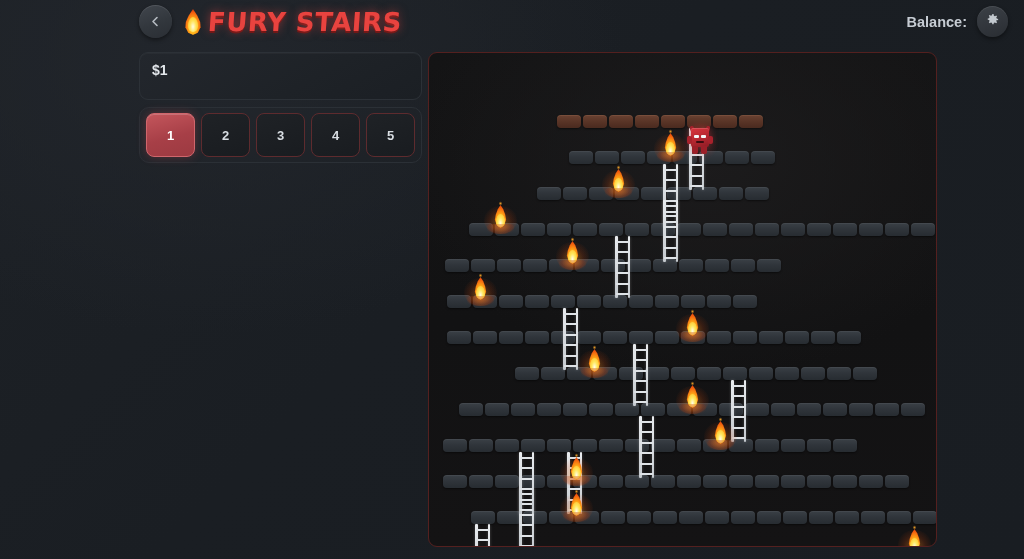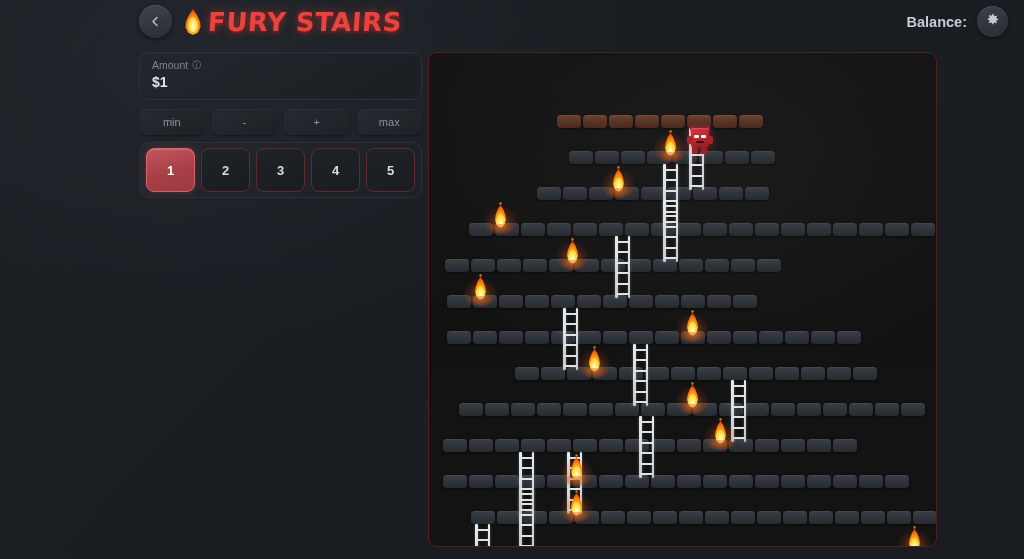--- a/index.html
+++ b/index.html
@@ -301,33 +301,23 @@
             <path fill="#c3c9cf" d="M12 8.2a3.8 3.8 0 1 0 0 7.6 3.8 3.8 0 0 0 0-7.6zm9 4.8v-2l-2.3-.5a6.9 6.9 0 0 0-.7-1.7l1.3-2-1.4-1.4-2 1.3a6.9 6.9 0 0 0-1.7-.7L13.7 3h-2l-.5 2.3a6.9 6.9 0 0 0-1.7.7l-2-1.3L6.1 6.1l1.3 2a6.9 6.9 0 0 0-.7 1.7L4.4 10.3v2l2.3.5c.15.6.4 1.16.7 1.7l-1.3 2 1.4 1.4 2-1.3c.54.3 1.1.55 1.7.7l.5 2.3h2l.5-2.3c.6-.15 1.16-.4 1.7-.7l2 1.3 1.4-1.4-1.3-2c.3-.54.55-1.1.7-1.7z"></path>
           </svg>
         </span>
       </div>
     </div>
   </div>
 
   <div id="left-panel">
 
     <div id="amount-box">
-      <div id="amount-label-row">
-        <span id="amount-label">Amount</span>
-        <span id="amount-info">ⓘ</span>
-      </div>
       <div id="amount-value" title="$0.00">$1</div>
     </div>
 
-    <div id="amount-btns">
-      <div class="amt-btn">min</div>
-      <div class="amt-btn">-</div>
-      <div class="amt-btn">+</div>
-      <div class="amt-btn">max</div>
-    </div>
 
 
     <div id="fireball-box">
       <div class="fb-btn active">1</div>
       <div class="fb-btn">2</div>
       <div class="fb-btn">3</div>
       <div class="fb-btn">4</div>
       <div class="fb-btn">5</div>
     </div>
 

